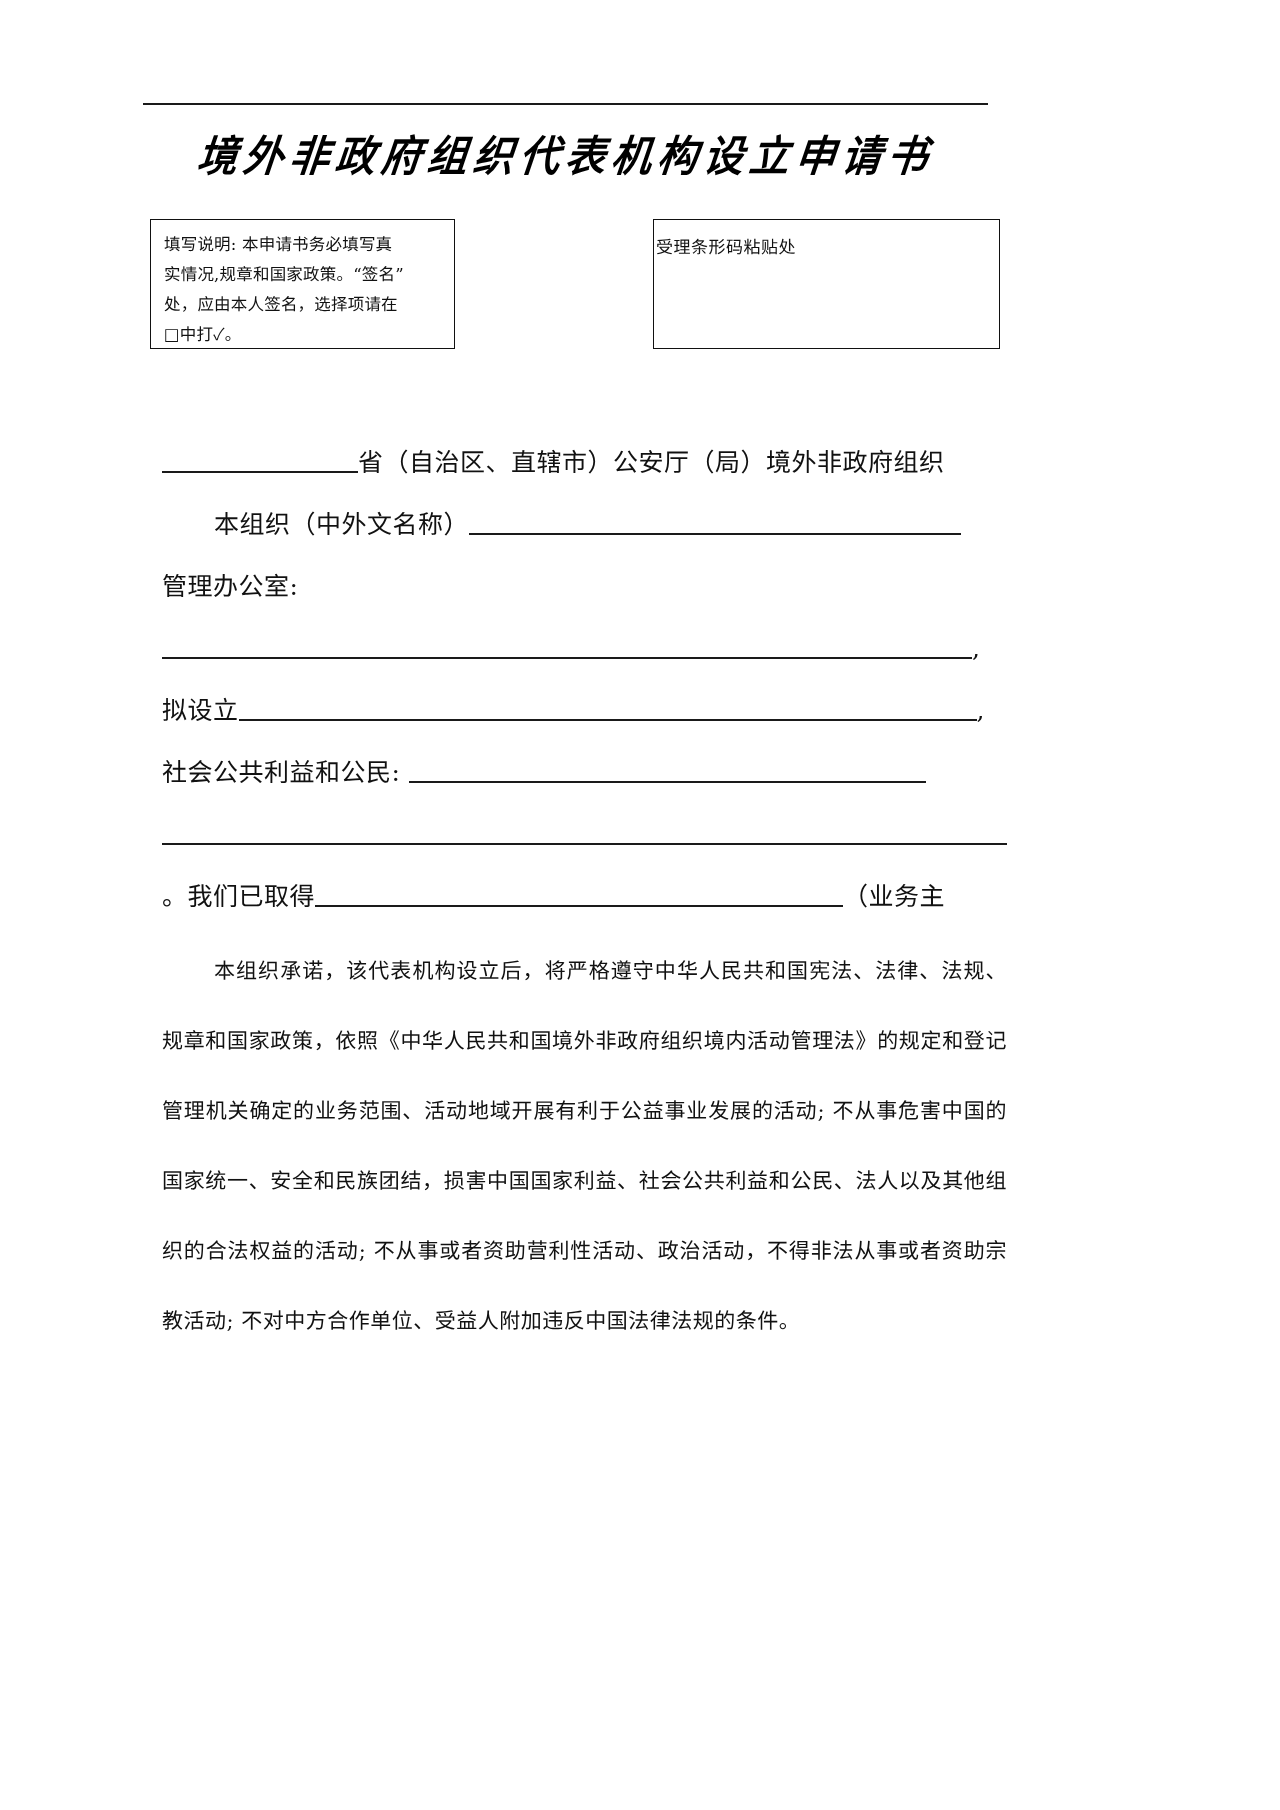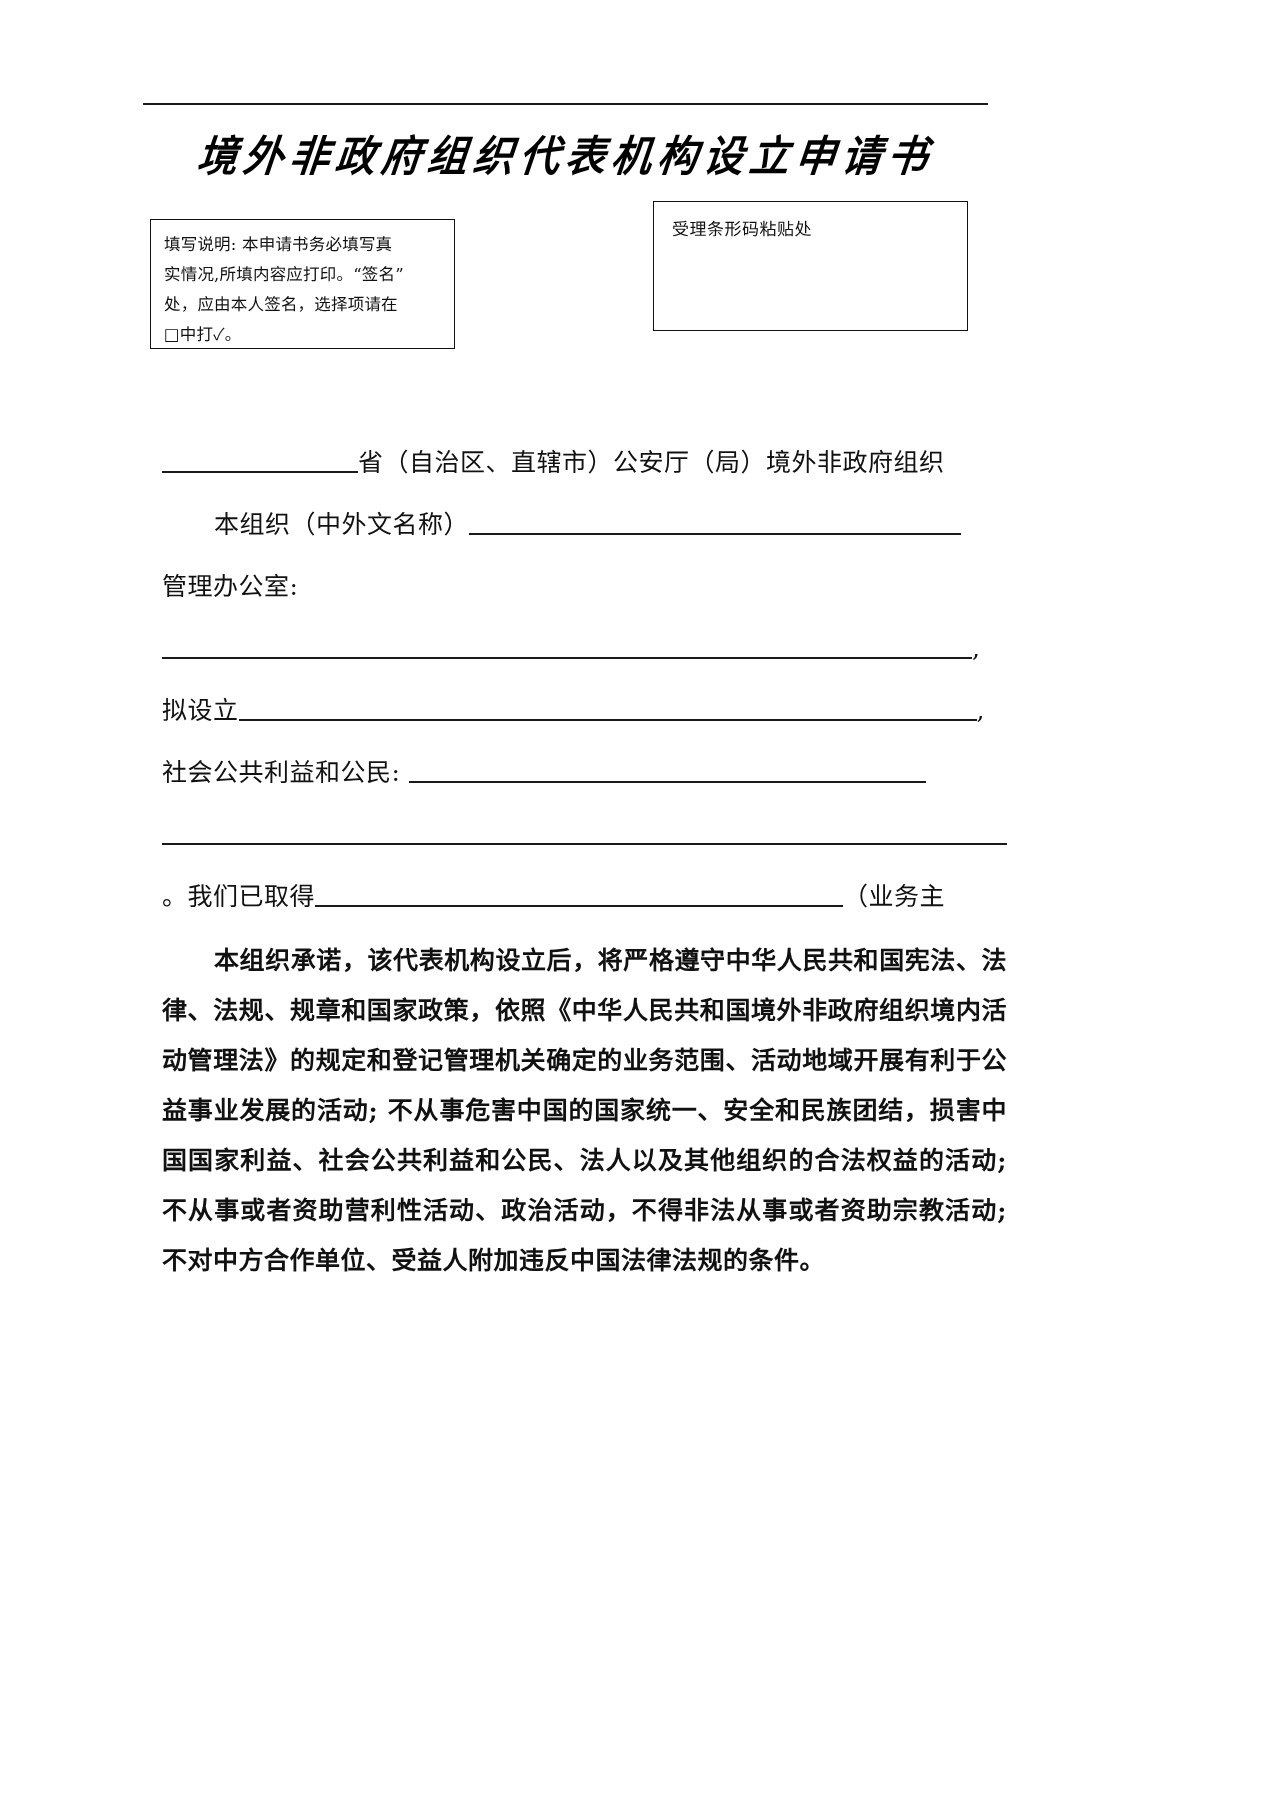--- a/index.html
+++ b/index.html
@@ -68,26 +68,26 @@
     font-size: 16.5px;
     line-height: 30px;
     letter-spacing: 0.2px;
     text-align: justify;
     color: #111;
   }
 
   .barcode-box {
     position: absolute;
     left: 653px;
-    top: 201px;
-    width: 315px;
+    top: 219px;
+    width: 347px;
     height: 130px;
     border: 1.6px solid #111111;
     box-sizing: border-box;
-    padding: 13px 0 0 18px;
+    padding: 13px 0 0 2px;
   }
   .barcode-box .barcode-label {
     font-family: "DejaVu Serif", "Liberation Serif", serif;
     font-size: 17px;
     letter-spacing: 0.5px;
     color: #111;
   }
 
   
   .body-wrap {
@@ -123,28 +123,27 @@
   .b-province { width: 196px; }
   .b-orgname  { width: 492px; }
   .b-fullc    { width: 810px; }
   .b-set      { width: 738px; }
   .b-scope    { width: 517px; }
   .b-wide     { width: 845px; }
   .b-obtain   { width: 528px; }
 
   .para {
     margin-top: 8px;
-    font-size: 25px;
-    line-height: 50px;
+    font-size: 21px;
+    line-height: 70px;
     text-align: justify;
     text-justify: inter-ideograph;
     white-space: normal;
     text-indent: 52px;
     width: 845px;
-    font-weight: bold;
   }
 
   .indent2 { display: inline-block; width: 52px; }
 
   
   .kai {
     font-family: "DejaVu Serif", "Liberation Serif", serif;
     font-weight: 400;
   }
 </style>
@@ -153,21 +152,21 @@
 
 <div class="page">
 
   <div class="header-rule"></div>
 
   <div class="doc-title">境外非政府组织代表机构设立申请书</div>
 
   <div class="note-box">
     <div class="note-text">
       <span>填写说明: 本申请书务必填写真</span><br>
-      <span>实情况,所填内容应打印。“签名”</span><br>
+      <span>实情况,规章和国家政策。“签名”</span><br>
       <span>处，应由本人签名，选择项请在</span><br>
       <span>□中打✓。</span>
     </div>
   </div>
 
   <div class="barcode-box">
     <div class="barcode-label">受理条形码粘贴处</div>
   </div>
 
   <div class="body-wrap kai">

